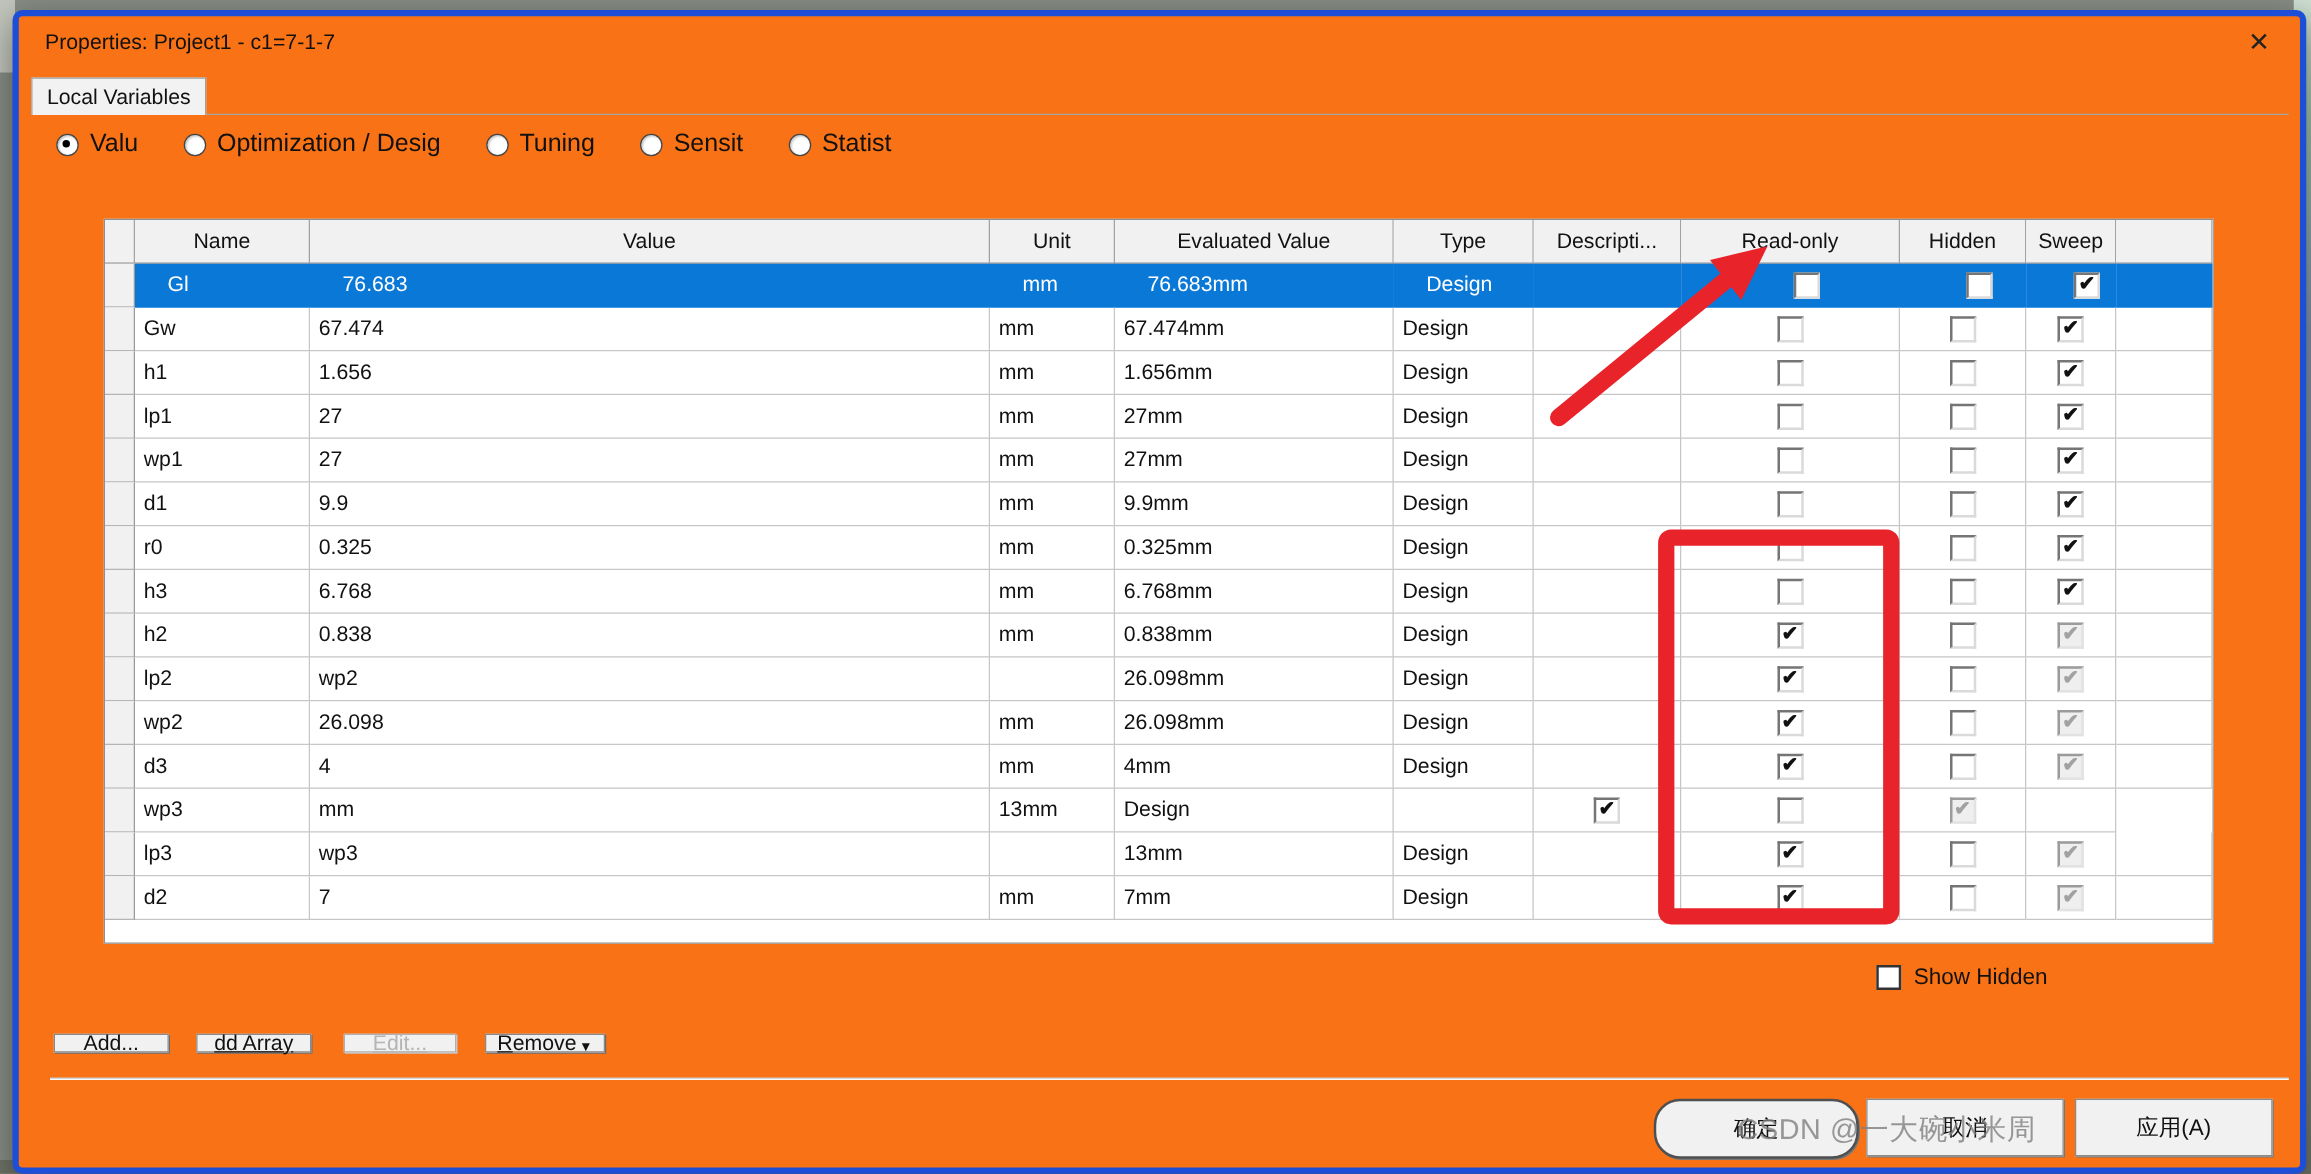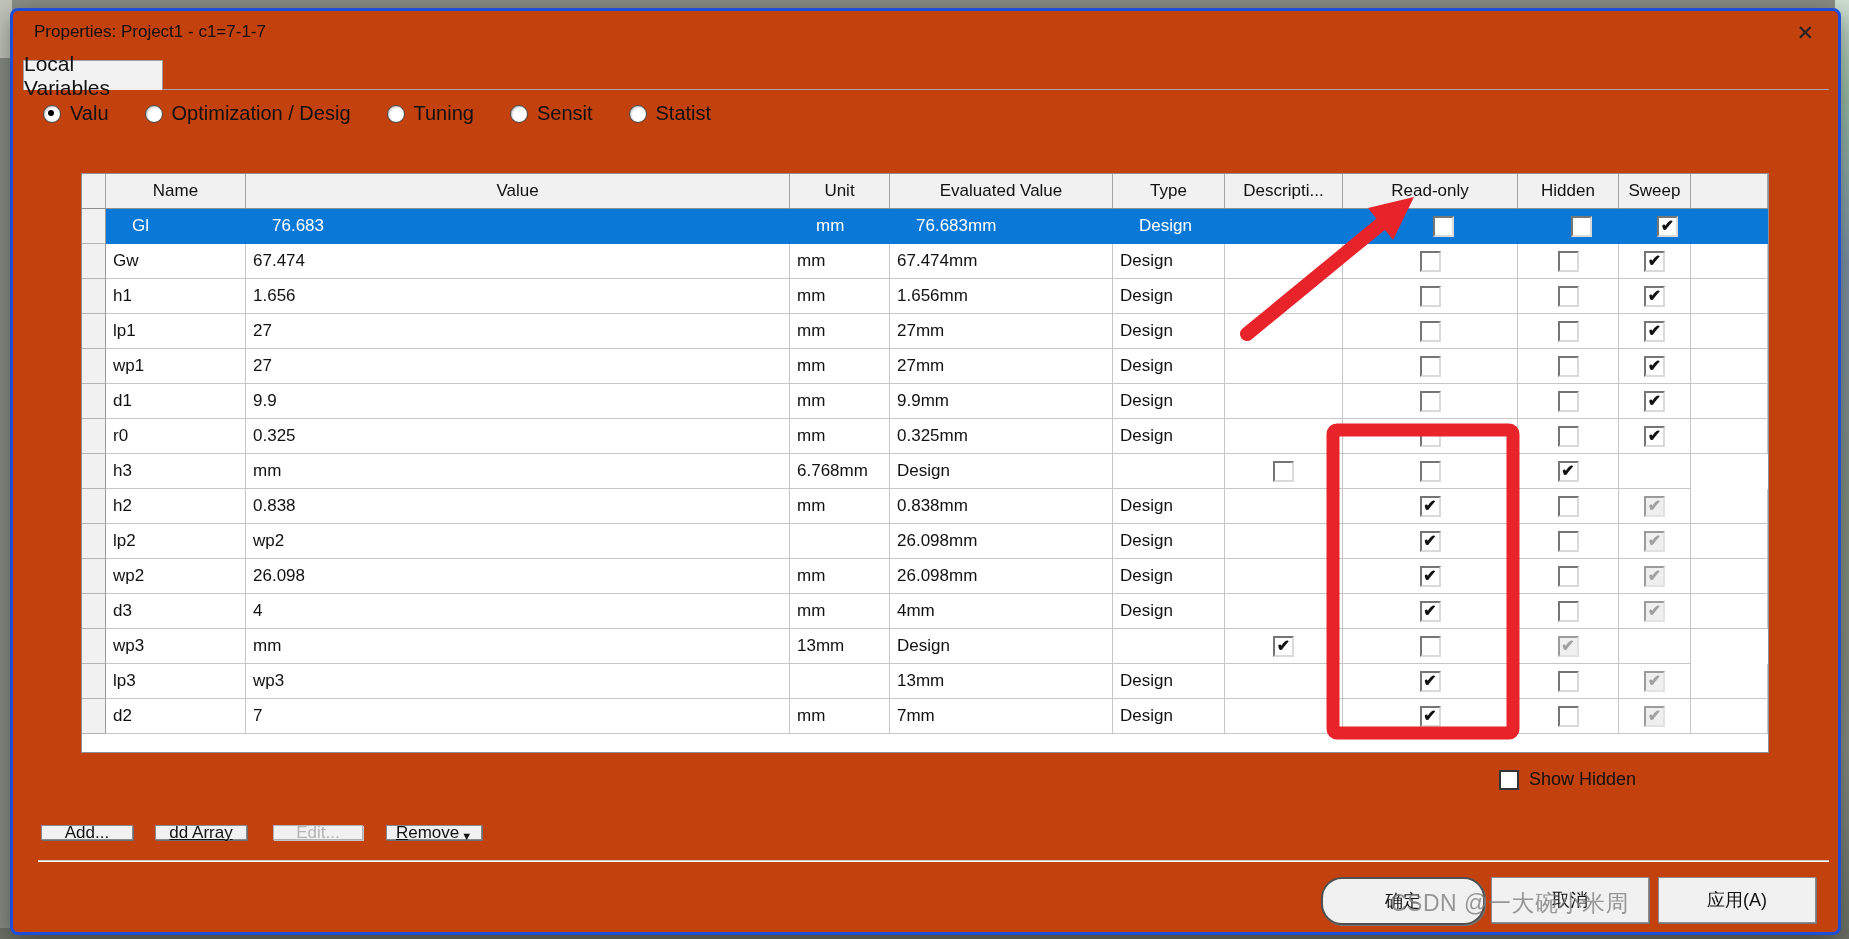--- a/index.html
+++ b/index.html
@@ -3,29 +3,29 @@
 <meta charset="utf-8">
 <style>
   html,body{margin:0;padding:0}
   body{width:1849px;height:939px;position:relative;overflow:hidden;
        background:#878d84;font-family:"Liberation Sans",sans-serif;}
   .bg-right{position:absolute;right:0;top:0;width:14px;height:939px;
     background:linear-gradient(180deg,#cfe0d2 0%,#9cc0a6 10%,#7f95a8 28%,#86917f 55%,#8a8e83 80%,#6f7568 100%);}
   .bg-topleft{position:absolute;left:0;top:0;width:12px;height:58px;background:#c2c5bb;}
   .bg-bottom{position:absolute;left:0;bottom:0;width:100%;height:11px;background:#6d7267;}
 
-  .dialog{position:absolute;left:10px;top:8px;width:1825px;height:921px;background:#c2410c;
-    border:3px solid #1d4ed8;border-radius:8px;box-shadow:0 8px 28px rgba(0,0,0,.4);}
+  .dialog{position:absolute;left:10px;top:8px;width:1825px;height:921px;background:#f97316;
+    border:5px solid #1d4ed8;border-radius:8px;box-shadow:0 8px 28px rgba(0,0,0,.4);}
 
   .title{position:absolute;left:21px;top:11px;font-size:17px;color:#111;}
   .close{position:absolute;right:24px;top:11px;font-size:21px;color:#222;cursor:pointer;line-height:1;}
 
   .tab{position:absolute;left:10px;top:49px;width:140px;height:30px;background:#f2f2f2;
     border:1px solid #9f9f9f;border-bottom:none;display:flex;align-items:center;justify-content:center;
-    font-size:21px;color:#111;z-index:2;box-sizing:border-box;}
+    font-size:17px;color:#111;z-index:2;box-sizing:border-box;}
   .tabline{position:absolute;left:10px;top:78px;width:1806px;height:1px;background:#a5a5a5;z-index:1;}
 
   .radios{position:absolute;left:30px;top:91px;display:flex;align-items:center;font-size:20px;color:#111;}
   .radio{display:flex;align-items:center;margin-right:36px;cursor:pointer;}
   .radio .circ{width:16px;height:16px;border-radius:50%;border:1px solid #444;background:#fff;
     margin-right:9px;position:relative;box-shadow:inset 1px 1px 2px rgba(0,0,0,.25);flex:none;}
   .radio.sel .circ::after{content:"";position:absolute;left:4px;top:4px;width:6px;height:6px;border-radius:50%;background:#000;}
 
   .table{position:absolute;left:68px;top:162px;width:1688px;height:580px;background:#fff;
     border:1px solid #8f8f8f;box-sizing:border-box;font-size:17px;overflow:hidden;}
@@ -251,20 +251,21 @@
             <span class="cb"></span>
           </div>
           <div class="c center">
             <span class="cb">✔</span>
           </div>
           <div class="c"></div>
         </div>
         <div class="trow">
           <div class="c rowsel"></div>
           <div class="c">h3</div>
+          <div class="c">6.768</div>
           <div class="c">mm</div>
           <div class="c">6.768mm</div>
           <div class="c">Design</div>
           <div class="c"></div>
           <div class="c center">
             <span class="cb"></span>
           </div>
           <div class="c center">
             <span class="cb"></span>
           </div>

